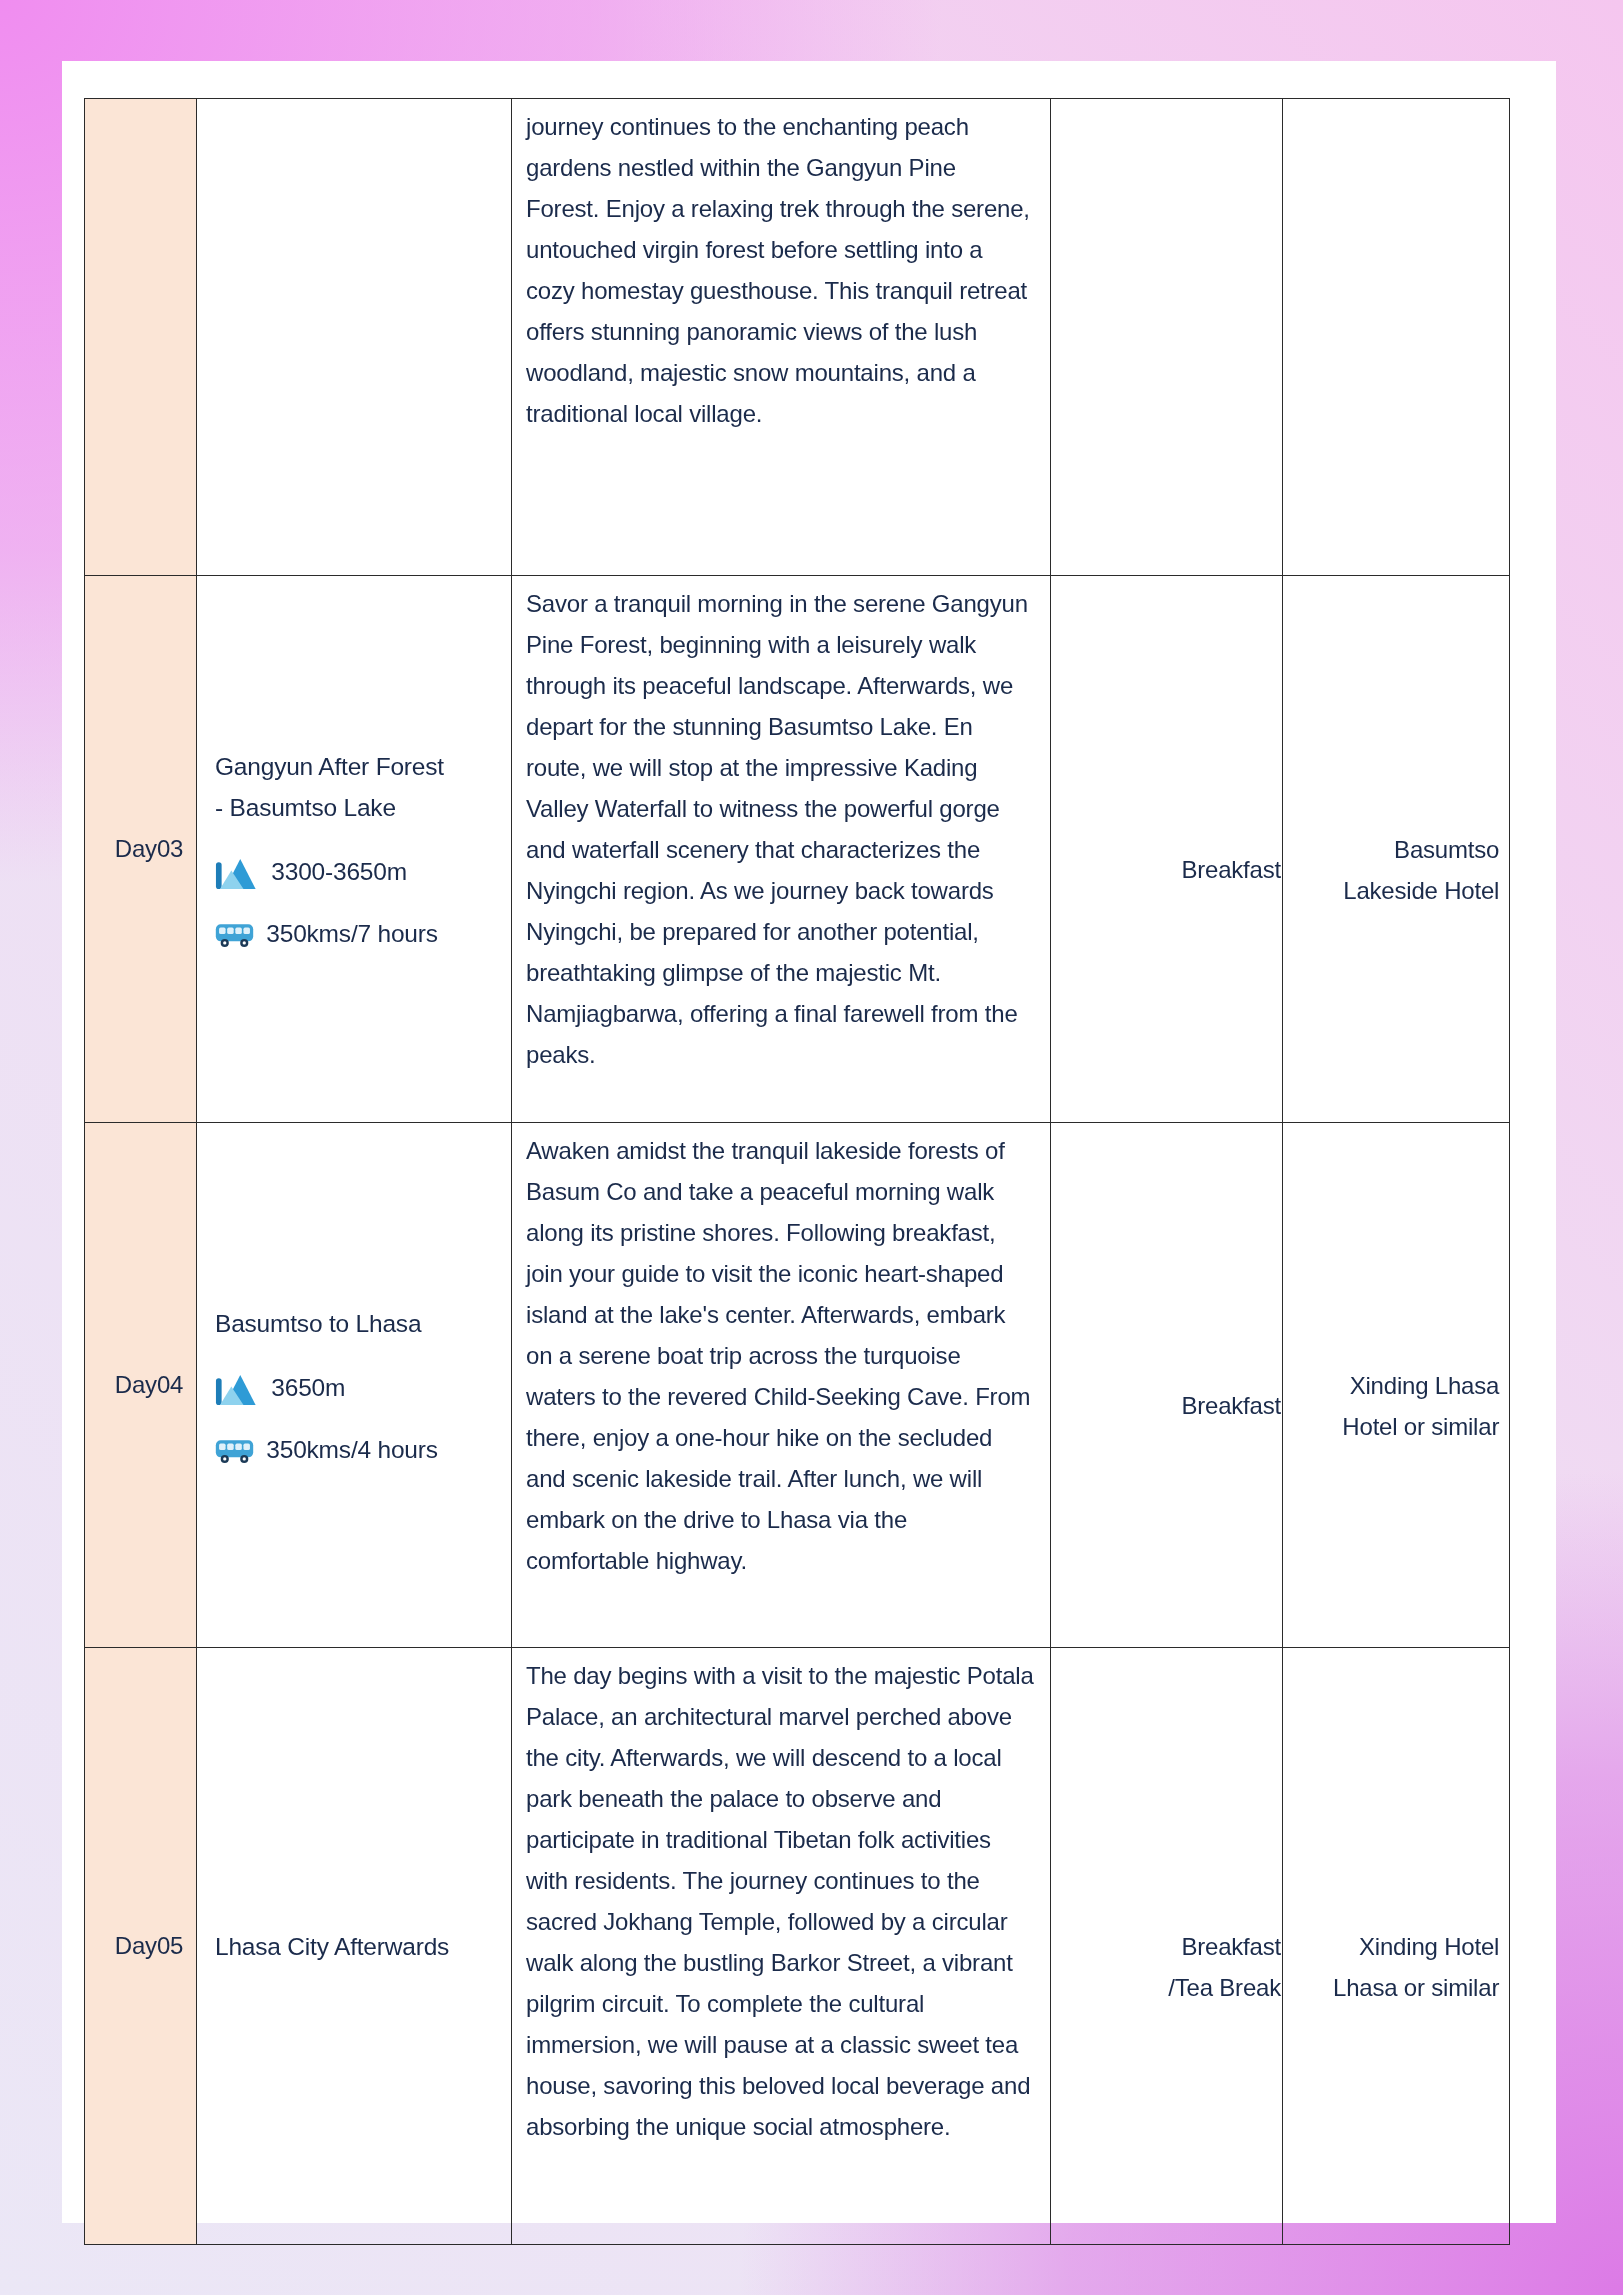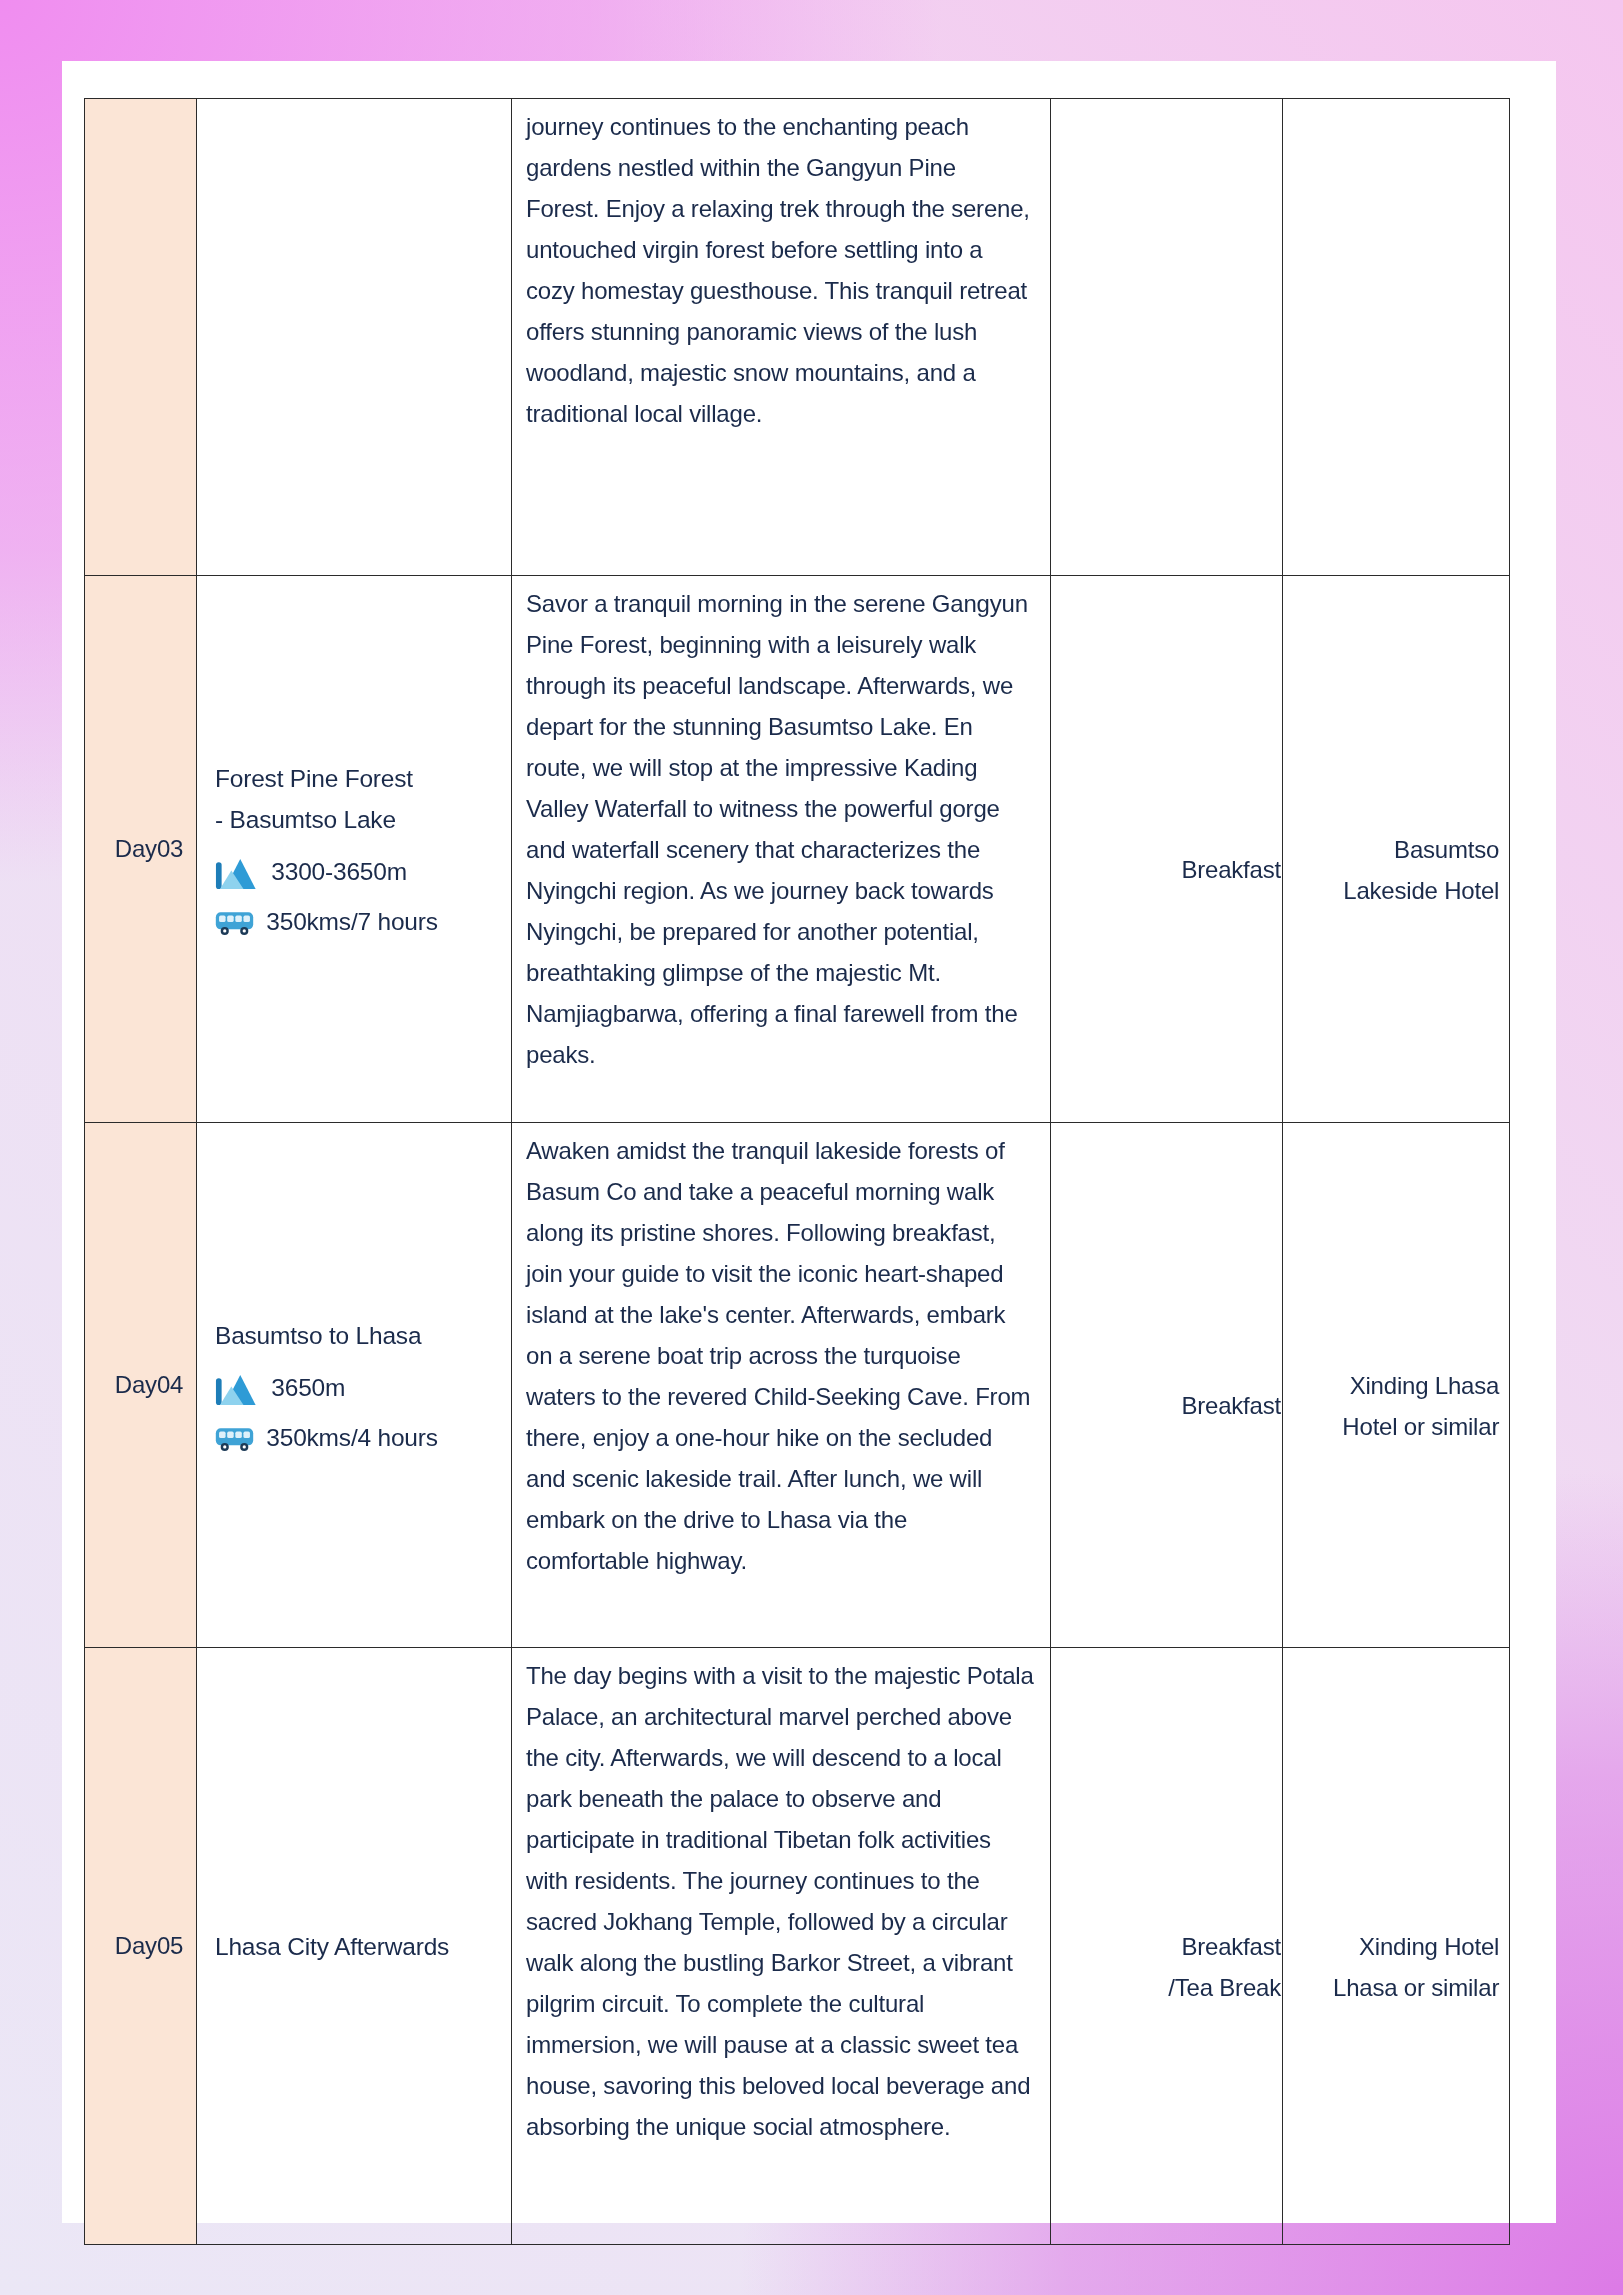--- a/index.html
+++ b/index.html
@@ -54,21 +54,21 @@
   }
   .route-title {
     white-space:pre-line;
     line-height:41px;
     font-size:24.5px;
   }
   .spec-row {
     display:flex;
     align-items:center;
     gap:12.3px;
-    margin-top:14px;
+    margin-top:26px;
     line-height:36px;
     font-size:24.5px;
   }
   .spec-row svg { flex:0 0 auto; display:block; }
   td.desc {
     vertical-align:top;
     padding:6.5px 16.4px 3.3px 14px;
     line-height:41px;
   }
   td.meals {
@@ -117,21 +117,21 @@
         <td class="hotel">
           <span></span>
         </td>
       </tr>
 
       <tr class="row-2">
         <td class="day">
           <span>Day03</span>
         </td>
         <td class="route">
-          <div class="route-title">Forest Pine Forest
+          <div class="route-title">Gangyun After Forest
 - Basumtso Lake</div>
           <div class="spec-row">
             <svg width="44" height="34" viewBox="0 0 54 42">
               <rect x="1" y="9" width="7" height="33" rx="3.5" fill="#1d7db8"></rect>
               <polygon points="12,42 31,5 50,42" fill="#2e9bd6"></polygon>
               <polygon points="6,42 20,19 35,42" fill="#8ed2ee"></polygon>
             </svg>
             <span>3300-3650m</span>
           </div>
           <div class="spec-row">

